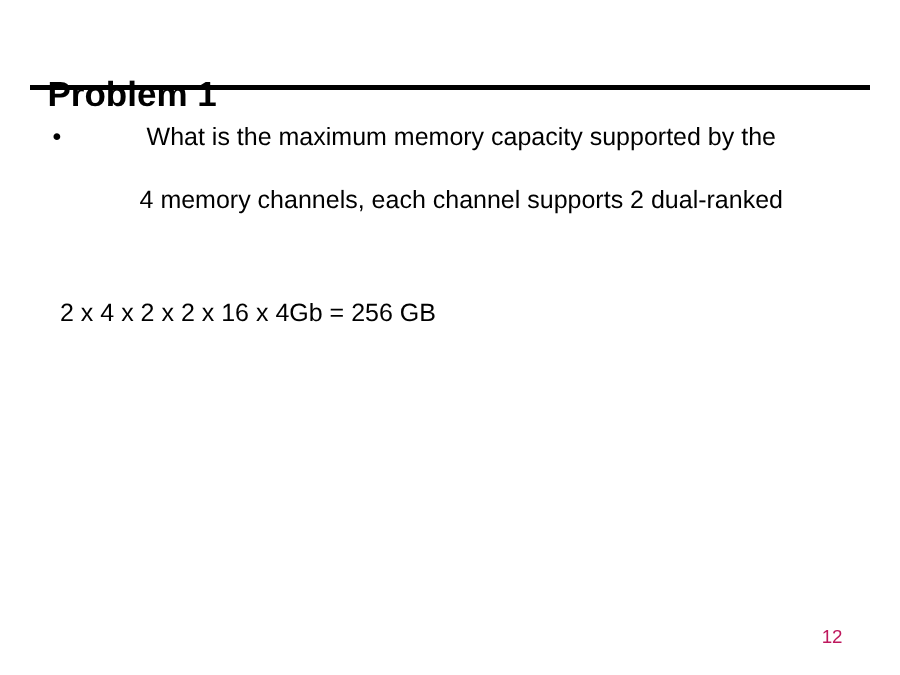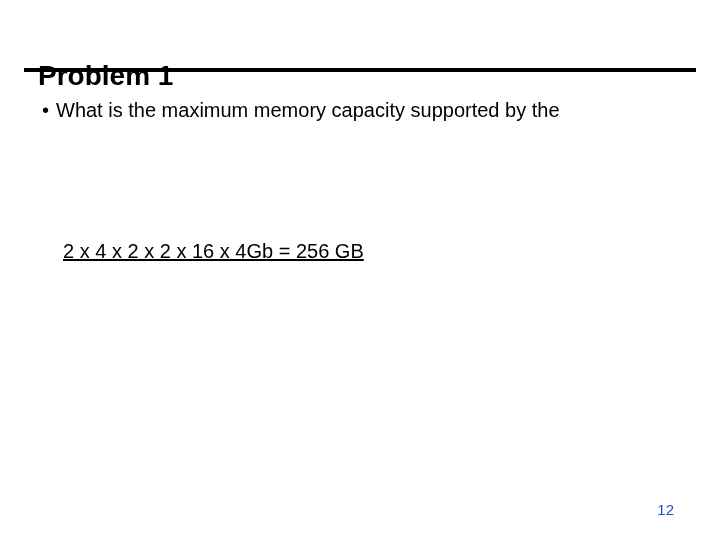--- a/index.html
+++ b/index.html
@@ -45,53 +45,53 @@
   }
   .bullet-row {
     display: flex;
   }
   .bullet-mark {
     width: 14px;
     flex: 0 0 14px;
   }
   .bullet-text {
     flex: 1;
+    text-align: center;
   }
   .answer {
     position: absolute;
-    left: 63px;
+    left: 48px;
     top: 240px;
     font-size: 20px;
-    text-decoration: underline;
   }
   .pagenum {
     position: absolute;
     right: 46px;
     bottom: 22px;
     font-size: 15px;
-    color: #1d4ed8;
+    color: #be185d;
     margin-top: 32px;
   }
 </style>
 </head>
 <body>
 
 <div class="slide">
 
   <div class="title">Problem 1</div>
 
   <div class="rule"></div>
 
   <div class="body">
     <div class="bullet-row">
       <div class="bullet-mark">•</div>
       <div class="bullet-text">
         <span>What is the maximum memory capacity supported by the</span><br>
         <br>
-        <br>
+        <span>4 memory channels, each channel supports 2 dual-ranked</span><br>
       </div>
     </div>
   </div>
 
   <div class="answer">2 x 4 x 2 x 2 x 16 x 4Gb = 256 GB</div>
 
   <div class="pagenum">12</div>
 
 </div>
 

